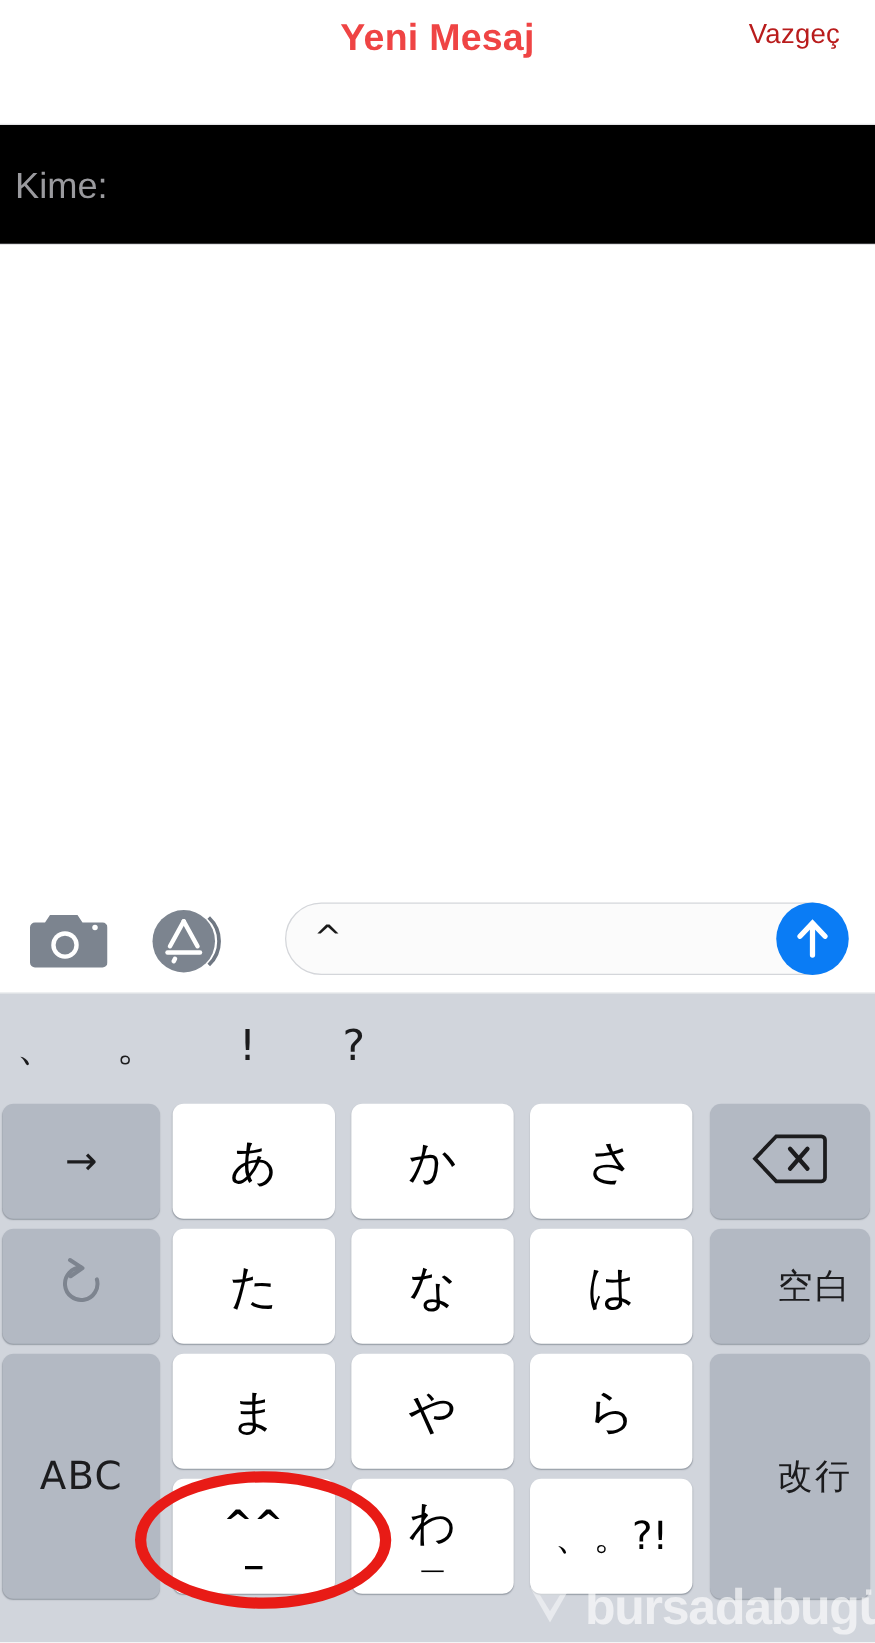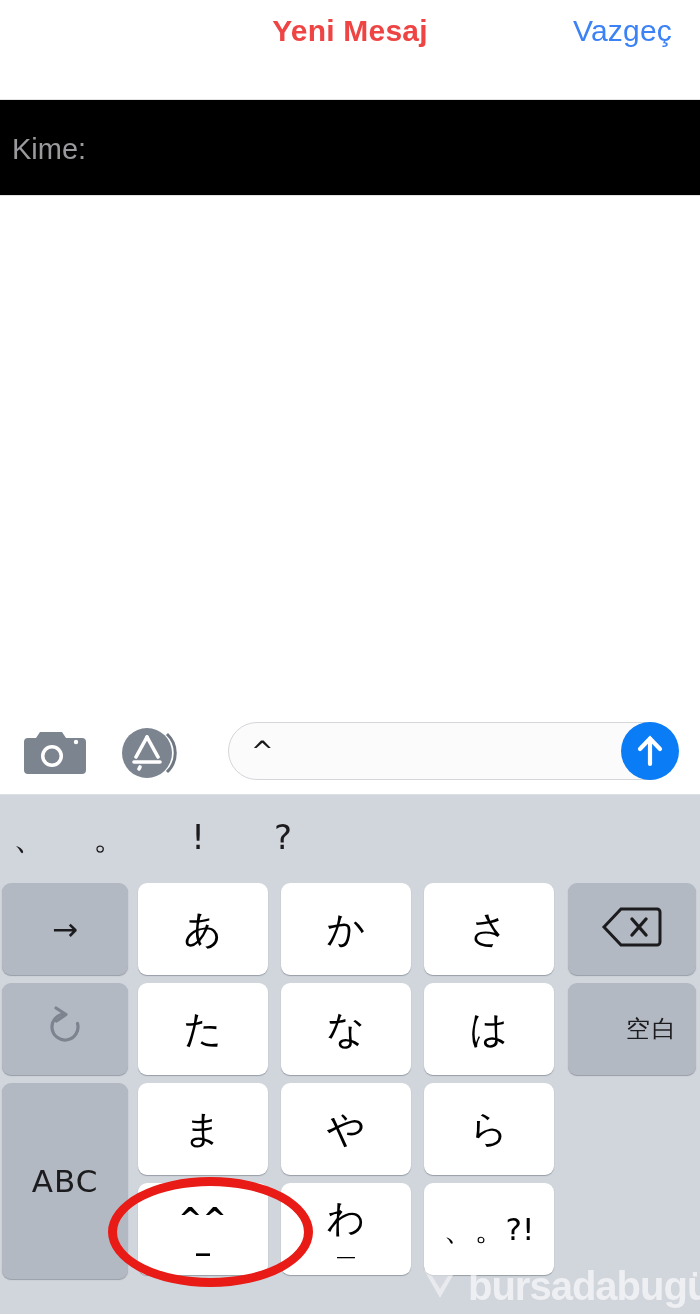--- a/index.html
+++ b/index.html
@@ -33,22 +33,22 @@
     text-align: center;
     font-size: 30px;
     font-weight: bold;
     color: #ef4444;
     letter-spacing: 0.2px;
   }
   .nav-cancel {
     position: absolute;
     right: 28px;
     top: 14px;
-    font-size: 30px;
-    color: #3b82f6;
+    font-size: 22px;
+    color: #b91c1c;
     letter-spacing: 0.2px;
     text-align: right;
   }
 
   
   .recipient-row {
     position: absolute;
     left: 0; top: 100px;
     width: 700px;
     height: 96px;
@@ -171,21 +171,21 @@
     align-items: center;
     justify-content: center;
     text-align: center;
     box-shadow: 0 1px 1px rgba(80,88,100,0.45);
     font-family: "DejaVu Sans", sans-serif;
   }
   .key.white { background: #ffffff; color: #000000; }
   .key.gray  { background: #b3b9c3; color: #1c1c1e; }
   .key .glyph { font-size: 38px; line-height: 1; }
   .key .glyph-sm { font-size: 31px; line-height: 1; }
-  .key .glyph-cjk { font-size: 24px; line-height: 1; letter-spacing: 2px; margin-left: 40px; }
+  .key .glyph-cjk { font-size: 28px; line-height: 1; letter-spacing: 2px; margin-left: 40px; }
   .key .glyph-abc { font-size: 31px; line-height: 1; letter-spacing: 1px; }
 
   .emoticon-stack {
     display: flex;
     flex-direction: column;
     align-items: center;
     line-height: 1;
   }
   .emoticon-stack .top { font-size: 28px; letter-spacing: 1px; font-weight: 600; }
   .emoticon-stack .bot { font-size: 28px; margin-top: -7px; font-weight: 600; }
@@ -335,20 +335,23 @@
     <div class="key white" style="left:424px; top:104px; width:130px; height:92px;">
       <span class="glyph">は</span>
     </div>
     <div class="key gray" style="left:568px; top:104px; width:128px; height:92px;">
       <span class="glyph-cjk">空白</span>
     </div>
 
     <div class="key gray" style="left:2px; top:204px; width:126px; height:196px;text-align:right;">
       <span class="glyph-abc">ABC</span>
     </div>
+    <div class="key gray" style="left:568px; top:204px; width:128px; height:196px;">
+      <span class="glyph-cjk">改行</span>
+    </div>
 
     <div class="key white" style="left:138px; top:204px; width:130px; height:92px;">
       <span class="glyph">ま</span>
     </div>
     <div class="key white" style="left:281px; top:204px; width:130px; height:92px;">
       <span class="glyph">や</span>
     </div>
     <div class="key white" style="left:424px; top:204px; width:130px; height:92px;">
       <span class="glyph">ら</span>
     </div>

